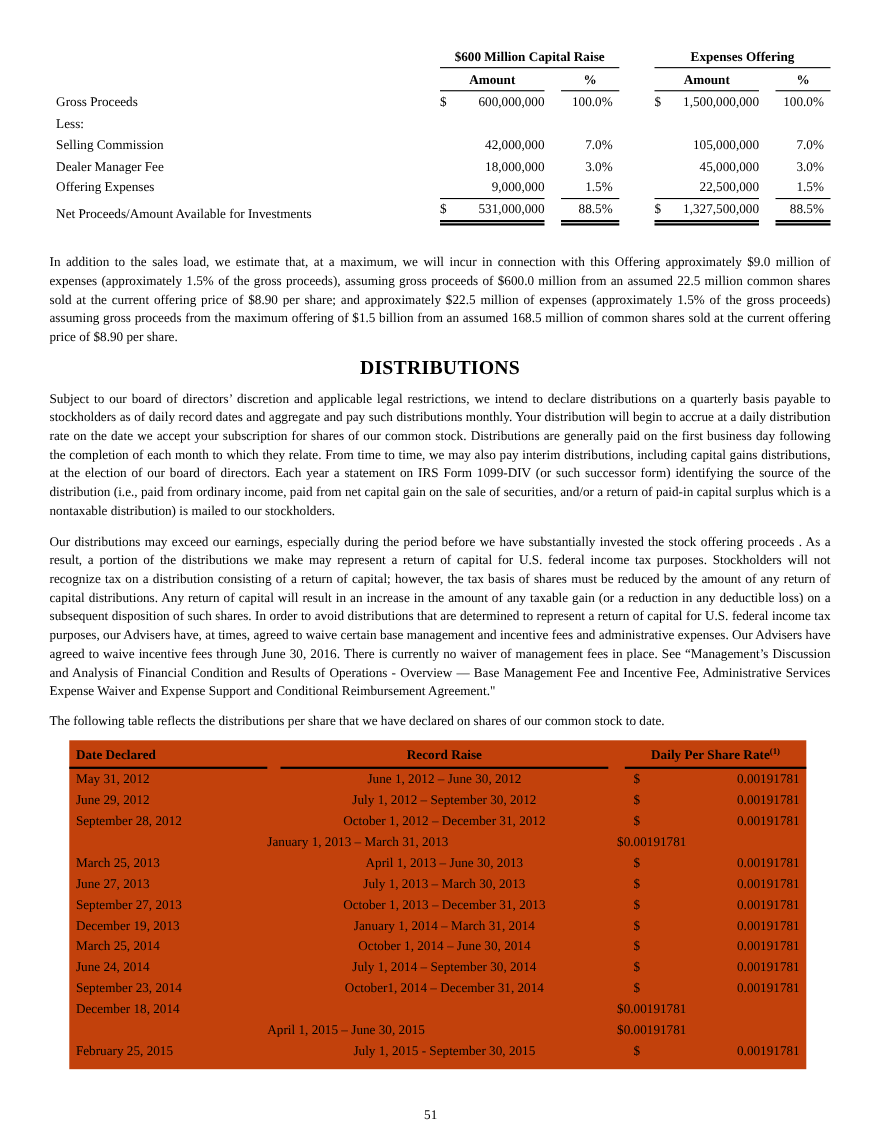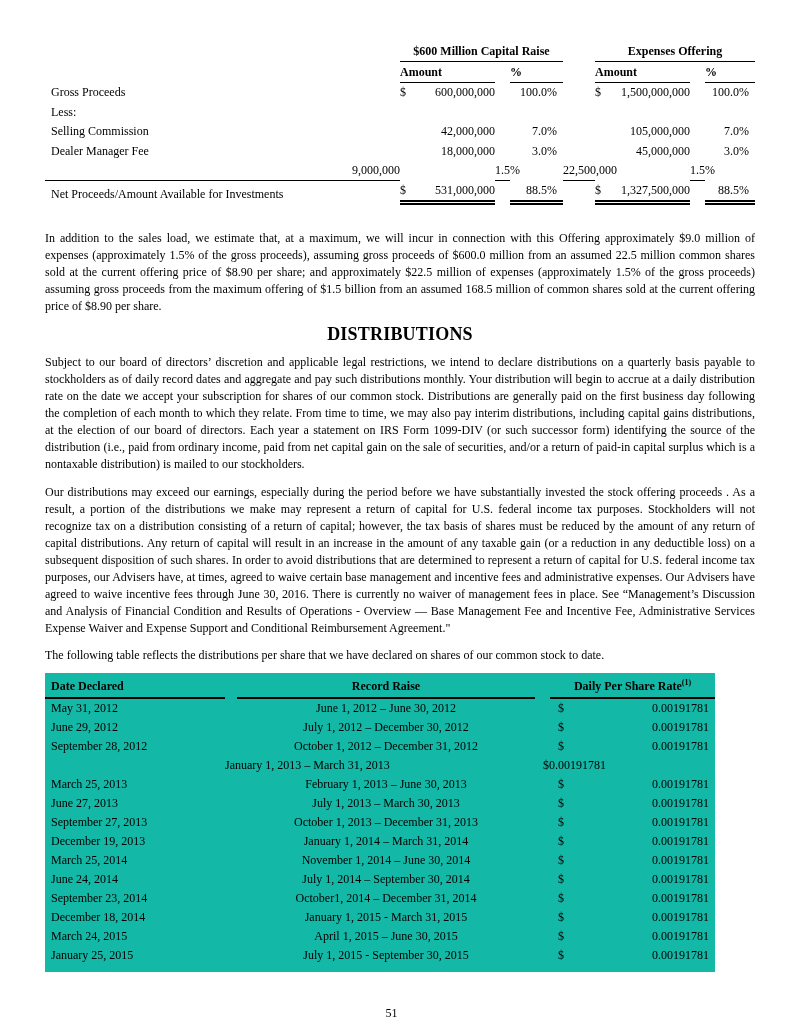--- a/index.html
+++ b/index.html
@@ -18,21 +18,21 @@
   }
 
   
   .ct { width: 710px; }
   .ct-grid { display: grid; grid-template-columns: 355px 95px 15px 53px 32px 95px 15px 50px; align-items: end; }
   .ct-groups { grid-template-columns: 355px 163px 32px 160px; }
   .ct-group-h {
     font-weight: bold; text-align: center;
     border-bottom: 1.5px solid #000; padding-bottom: 2px;
   }
-  .ct-sub-h { font-weight: bold; border-bottom: 1.5px solid #000; padding: 3px 0 2px 0; }
+  .ct-sub-h { font-weight: bold; text-align: center; border-bottom: 1.5px solid #000; padding: 3px 0 2px 0; }
   .ct-row > div { height: 19.5px; line-height: 19.5px; }
   .ct-label { white-space: nowrap; padding-left: 6px; }
   .ct-money { display: flex; justify-content: space-between; }
   .ct-money .num { text-align: right; flex: 1; }
   .ct-pct { text-align: right; padding-right: 6px; }
   .ct-row.rule-single .v { border-bottom: 1.5px solid #000; }
   .ct-row.rule-double .v { border-bottom: 5px double #000; height: 24px; }
 
   
   .para { width: 710px; text-align: justify; line-height: 17px; margin-top: 11px; }
@@ -137,20 +137,21 @@
           <div class="ct-pct v">3.0%</div>
           <div></div>
           <div class="ct-money v">
             <span class="cur"></span>
             <span class="num">45,000,000</span>
           </div>
           <div></div>
           <div class="ct-pct v">3.0%</div>
         </div>
         <div class="ct-grid ct-row rule-single">
+          <div class="ct-label">Offering Expenses</div>
           <div class="ct-money v">
             <span class="cur"></span>
             <span class="num">9,000,000</span>
           </div>
           <div></div>
           <div class="ct-pct v">1.5%</div>
           <div></div>
           <div class="ct-money v">
             <span class="cur"></span>
             <span class="num">22,500,000</span>
@@ -180,21 +181,21 @@
   <p class="para para-first">In addition to the sales load, we estimate that, at a maximum, we will incur in connection with this Offering approximately $9.0 million of expenses (approximately 1.5% of the gross proceeds), assuming gross proceeds of $600.0 million from an assumed 22.5 million common shares sold at the current offering price of $8.90 per share; and approximately $22.5 million of expenses (approximately 1.5% of the gross proceeds) assuming gross proceeds from the maximum offering of $1.5 billion from an assumed 168.5 million of common shares sold at the current offering price of $8.90 per share.</p>
 
   <h2 class="h-distributions">DISTRIBUTIONS</h2>
 
   <p class="para">Subject to our board of directors’ discretion and applicable legal restrictions, we intend to declare distributions on a quarterly basis payable to stockholders as of daily record dates and aggregate and pay such distributions monthly. Your distribution will begin to accrue at a daily distribution rate on the date we accept your subscription for shares of our common stock. Distributions are generally paid on the first business day following the completion of each month to which they relate. From time to time, we may also pay interim distributions, including capital gains distributions, at the election of our board of directors. Each year a statement on IRS Form 1099-DIV (or such successor form) identifying the source of the distribution (i.e., paid from ordinary income, paid from net capital gain on the sale of securities, and/or a return of paid-in capital surplus which is a nontaxable distribution) is mailed to our stockholders.</p>
 
   <p class="para">Our distributions may exceed our earnings, especially during the period before we have substantially invested the stock offering proceeds . As a result, a portion of the distributions we make may represent a return of capital for U.S. federal income tax purposes. Stockholders will not recognize tax on a distribution consisting of a return of capital; however, the tax basis of shares must be reduced by the amount of any return of capital distributions. Any return of capital will result in an increase in the amount of any taxable gain (or a reduction in any deductible loss) on a subsequent disposition of such shares. In order to avoid distributions that are determined to represent a return of capital for U.S. federal income tax purposes, our Advisers have, at times, agreed to waive certain base management and incentive fees and administrative expenses. Our Advisers have agreed to waive incentive fees through June 30, 2016. There is currently no waiver of management fees in place. See “Management’s Discussion and Analysis of Financial Condition and Results of Operations - Overview — Base Management Fee and Incentive Fee, Administrative Services Expense Waiver and Expense Support and Conditional Reimbursement Agreement."</p>
 
   <p class="table-intro">The following table reflects the distributions per share that we have declared on shares of our common stock to date.</p>
 
-  <section class="dist" style="background: #14b8a6;">
+  <section class="dist" style="background: #c2410c; margin-left: 18px;">
     <div class="dist-grid">
       <div class="dist-h dist-h-declared">Date Declared</div>
       <div></div>
       <div class="dist-h dist-h-record">Record Raise</div>
       <div></div>
       <div class="dist-h dist-h-rate"><span>Daily Per Share Rate</span><sup>(1)</sup></div>
     </div>
     <div>
         <div class="dist-grid dist-row">
           <div class="dist-declared">May 31, 2012</div>
@@ -202,21 +203,21 @@
           <div class="dist-record">June 1, 2012 – June 30, 2012</div>
           <div></div>
           <div class="dist-rate">
             <span>$</span>
             <span>0.00191781</span>
           </div>
         </div>
         <div class="dist-grid dist-row">
           <div class="dist-declared">June 29, 2012</div>
           <div></div>
-          <div class="dist-record">July 1, 2012 – December 30, 2012</div>
+          <div class="dist-record">July 1, 2012 – September 30, 2012</div>
           <div></div>
           <div class="dist-rate">
             <span>$</span>
             <span>0.00191781</span>
           </div>
         </div>
         <div class="dist-grid dist-row">
           <div class="dist-declared">September 28, 2012</div>
           <div></div>
           <div class="dist-record">October 1, 2012 – December 31, 2012</div>
@@ -231,21 +232,21 @@
           <div class="dist-record">January 1, 2013 – March 31, 2013</div>
           <div></div>
           <div class="dist-rate">
             <span>$</span>
             <span>0.00191781</span>
           </div>
         </div>
         <div class="dist-grid dist-row">
           <div class="dist-declared">March 25, 2013</div>
           <div></div>
-          <div class="dist-record">February 1, 2013 – June 30, 2013</div>
+          <div class="dist-record">April 1, 2013 – June 30, 2013</div>
           <div></div>
           <div class="dist-rate">
             <span>$</span>
             <span>0.00191781</span>
           </div>
         </div>
         <div class="dist-grid dist-row">
           <div class="dist-declared">June 27, 2013</div>
           <div></div>
           <div class="dist-record">July 1, 2013 – March 30, 2013</div>
@@ -271,21 +272,21 @@
           <div class="dist-record">January 1, 2014 – March 31, 2014</div>
           <div></div>
           <div class="dist-rate">
             <span>$</span>
             <span>0.00191781</span>
           </div>
         </div>
         <div class="dist-grid dist-row">
           <div class="dist-declared">March 25, 2014</div>
           <div></div>
-          <div class="dist-record">November 1, 2014 – June 30, 2014</div>
+          <div class="dist-record">October 1, 2014 – June 30, 2014</div>
           <div></div>
           <div class="dist-rate">
             <span>$</span>
             <span>0.00191781</span>
           </div>
         </div>
         <div class="dist-grid dist-row">
           <div class="dist-declared">June 24, 2014</div>
           <div></div>
           <div class="dist-record">July 1, 2014 – September 30, 2014</div>
@@ -301,39 +302,37 @@
           <div class="dist-record">October1, 2014 – December 31, 2014</div>
           <div></div>
           <div class="dist-rate">
             <span>$</span>
             <span>0.00191781</span>
           </div>
         </div>
         <div class="dist-grid dist-row">
           <div class="dist-declared">December 18, 2014</div>
           <div></div>
-          <div class="dist-record">January 1, 2015 - March 31, 2015</div>
-          <div></div>
-          <div class="dist-rate">
-            <span>$</span>
-            <span>0.00191781</span>
-          </div>
-        </div>
-        <div class="dist-grid dist-row">
-          <div class="dist-declared">March 24, 2015</div>
+          <div></div>
+          <div class="dist-rate">
+            <span>$</span>
+            <span>0.00191781</span>
+          </div>
+        </div>
+        <div class="dist-grid dist-row">
           <div></div>
           <div class="dist-record">April 1, 2015 – June 30, 2015</div>
           <div></div>
           <div class="dist-rate">
             <span>$</span>
             <span>0.00191781</span>
           </div>
         </div>
         <div class="dist-grid dist-row">
-          <div class="dist-declared">January 25, 2015</div>
+          <div class="dist-declared">February 25, 2015</div>
           <div></div>
           <div class="dist-record">July 1, 2015 - September 30, 2015</div>
           <div></div>
           <div class="dist-rate">
             <span>$</span>
             <span>0.00191781</span>
           </div>
         </div>
       </div>
   </section>

